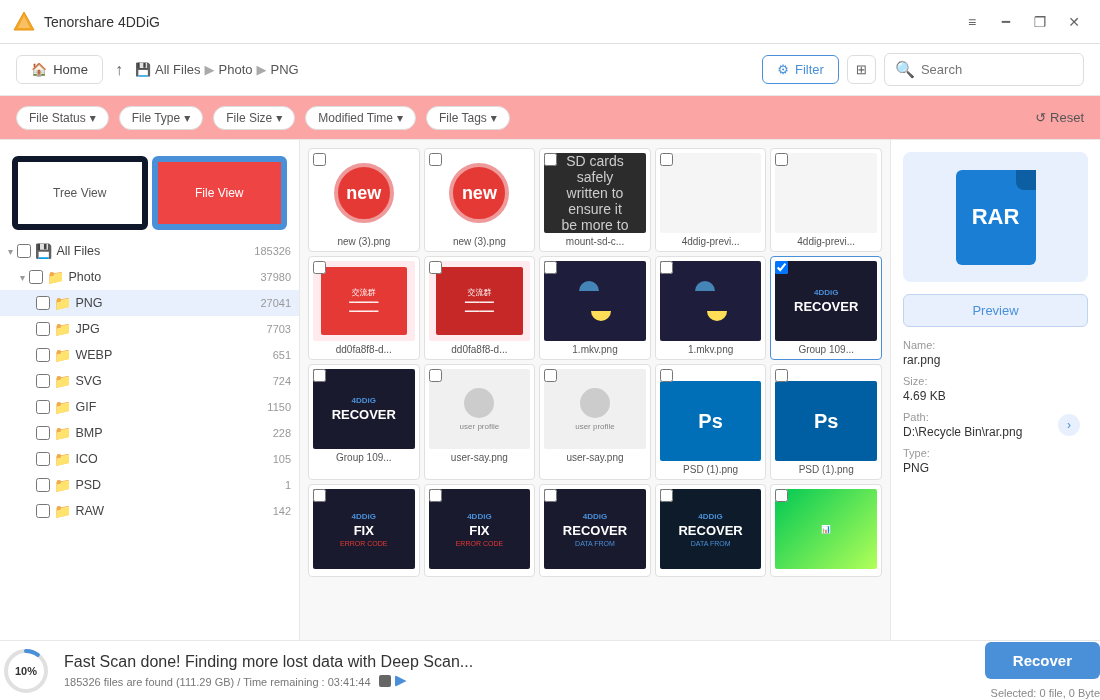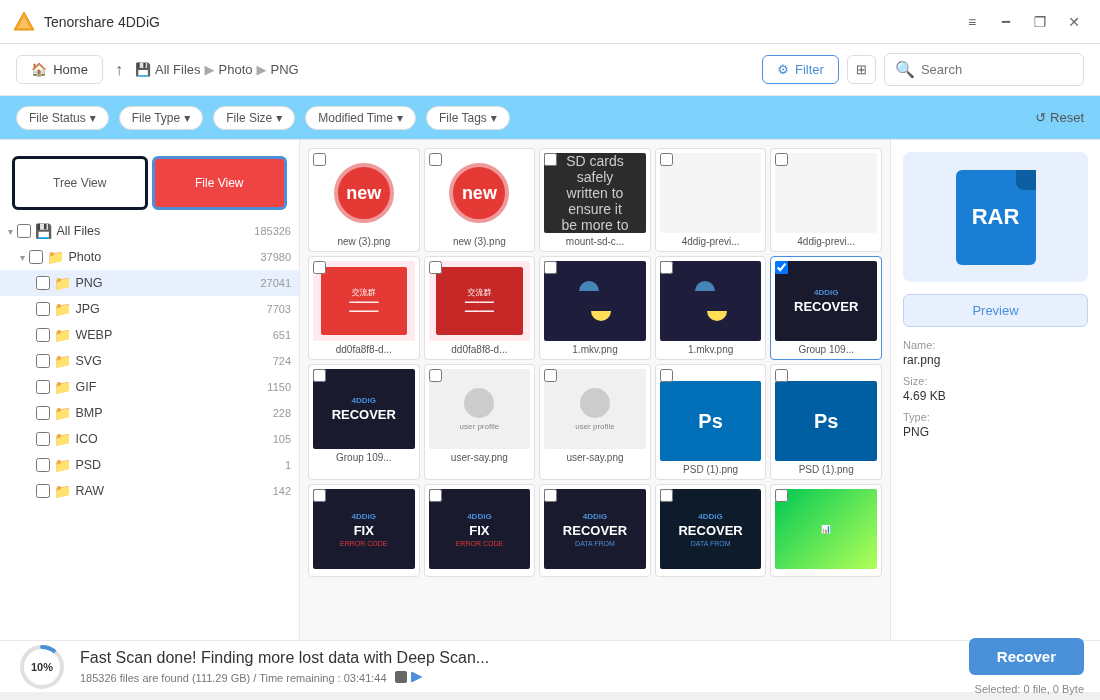--- a/index.html
+++ b/index.html
@@ -45,21 +45,21 @@
     .search-box {
       display: flex; align-items: center; gap: 6px;
       border: 1px solid #ddd; border-radius: 6px; padding: 6px 10px;
       background: #fff; width: 200px;
     }
     .search-box input { border: none; outline: none; font-size: 13px; width: 150px; color: #999; }
 
     
     .filter-bar {
       display: flex; align-items: center; justify-content: space-between;
-      background: #7dd3fc; height: 44px; padding: 0 16px;
+      background: #fca5a5; height: 44px; padding: 0 16px;
       border-bottom: 1px solid #e8e8e8;
     }
     .filter-bar-left { display: flex; gap: 10px; }
     .filter-pill {
       display: flex; align-items: center; gap: 4px;
       border: 1px solid #ddd; border-radius: 20px; padding: 4px 12px;
       font-size: 12px; color: #555; cursor: pointer; background: #fff;
     }
     .reset-btn {
       display: flex; align-items: center; gap: 4px;
@@ -70,21 +70,21 @@
     
     .main-content { display: flex; height: calc(700px - 44px - 52px - 44px - 60px); }
 
     
     .sidebar {
       width: 300px; min-width: 300px; background: #fff;
       border-right: 1px solid #e8e8e8; overflow-y: auto; padding: 8px 0;
     }
     .view-toggle { display: flex; gap: 4px; padding: 8px 12px; }
     .view-btn {
-      flex: 1; padding: 17px; border-radius: 6px; border: 3px solid #0f172a;
+      flex: 1; padding: 24px; border-radius: 6px; border: 6px solid #0f172a;
       font-size: 12px; cursor: pointer; text-align: center; background: #fff; color: #555;
     }
     .view-btn.active { background: #ef4444; color: #fff; border-color: #4a90d9; }
     .tree-item {
       display: flex; align-items: center; padding: 5px 8px;
       font-size: 12.5px; color: #444; cursor: pointer; gap: 4px;
     }
     .tree-item.active { background: #e8f0fe; }
     .tree-item .count { margin-left: auto; color: #999; font-size: 11px; }
     .tree-checkbox { width: 14px; height: 14px; cursor: pointer; }
@@ -137,21 +137,21 @@
     .expand-btn {
       position: absolute; right: 8px; top: 50%; transform: translateY(-50%);
       background: #e8f0fe; border: none; border-radius: 50%; width: 22px; height: 22px;
       cursor: pointer; color: #4a90d9; font-size: 12px; display: flex; align-items: center; justify-content: center;
     }
     .info-row-with-expand { position: relative; }
 
     
     .status-bar {
       display: flex; align-items: center; justify-content: space-between;
-      background: #fff; height: 52px; padding: 0 16px;
+      background: #fff; height: 60px; padding: 0 0;
       border-top: 1px solid #e8e8e8;
     }
     .status-left { display: flex; align-items: center; gap: 12px; }
     .scan-progress {
       width: 52px; height: 52px; position: relative;
       display: flex; align-items: center; justify-content: center;
     }
     .progress-ring { transform: rotate(-90deg); }
     .progress-bg { fill: none; stroke: #e0e0e0; stroke-width: 4; }
     .progress-fill { fill: none; stroke: #4a90d9; stroke-width: 4; stroke-linecap: round; }
@@ -558,20 +558,25 @@
     <button class="preview-btn">Preview</button>
     
     <div class="info-row">
       <div class="info-label">Name:</div>
       <div class="info-value">rar.png</div>
     </div>
     <div class="info-row">
       <div class="info-label">Size:</div>
       <div class="info-value">4.69 KB</div>
     </div>
+    <div class="info-row info-row-with-expand">
+      <div class="info-label">Path:</div>
+      <div class="info-value">D:\Recycle Bin\rar.png</div>
+      <button class="expand-btn">›</button>
+    </div>
     <div class="info-row">
       <div class="info-label">Type:</div>
       <div class="info-value">PNG</div>
     </div>
   </div>
 </div>
 
 <div class="status-bar">
   <div class="status-left">
     <div class="scan-progress">

